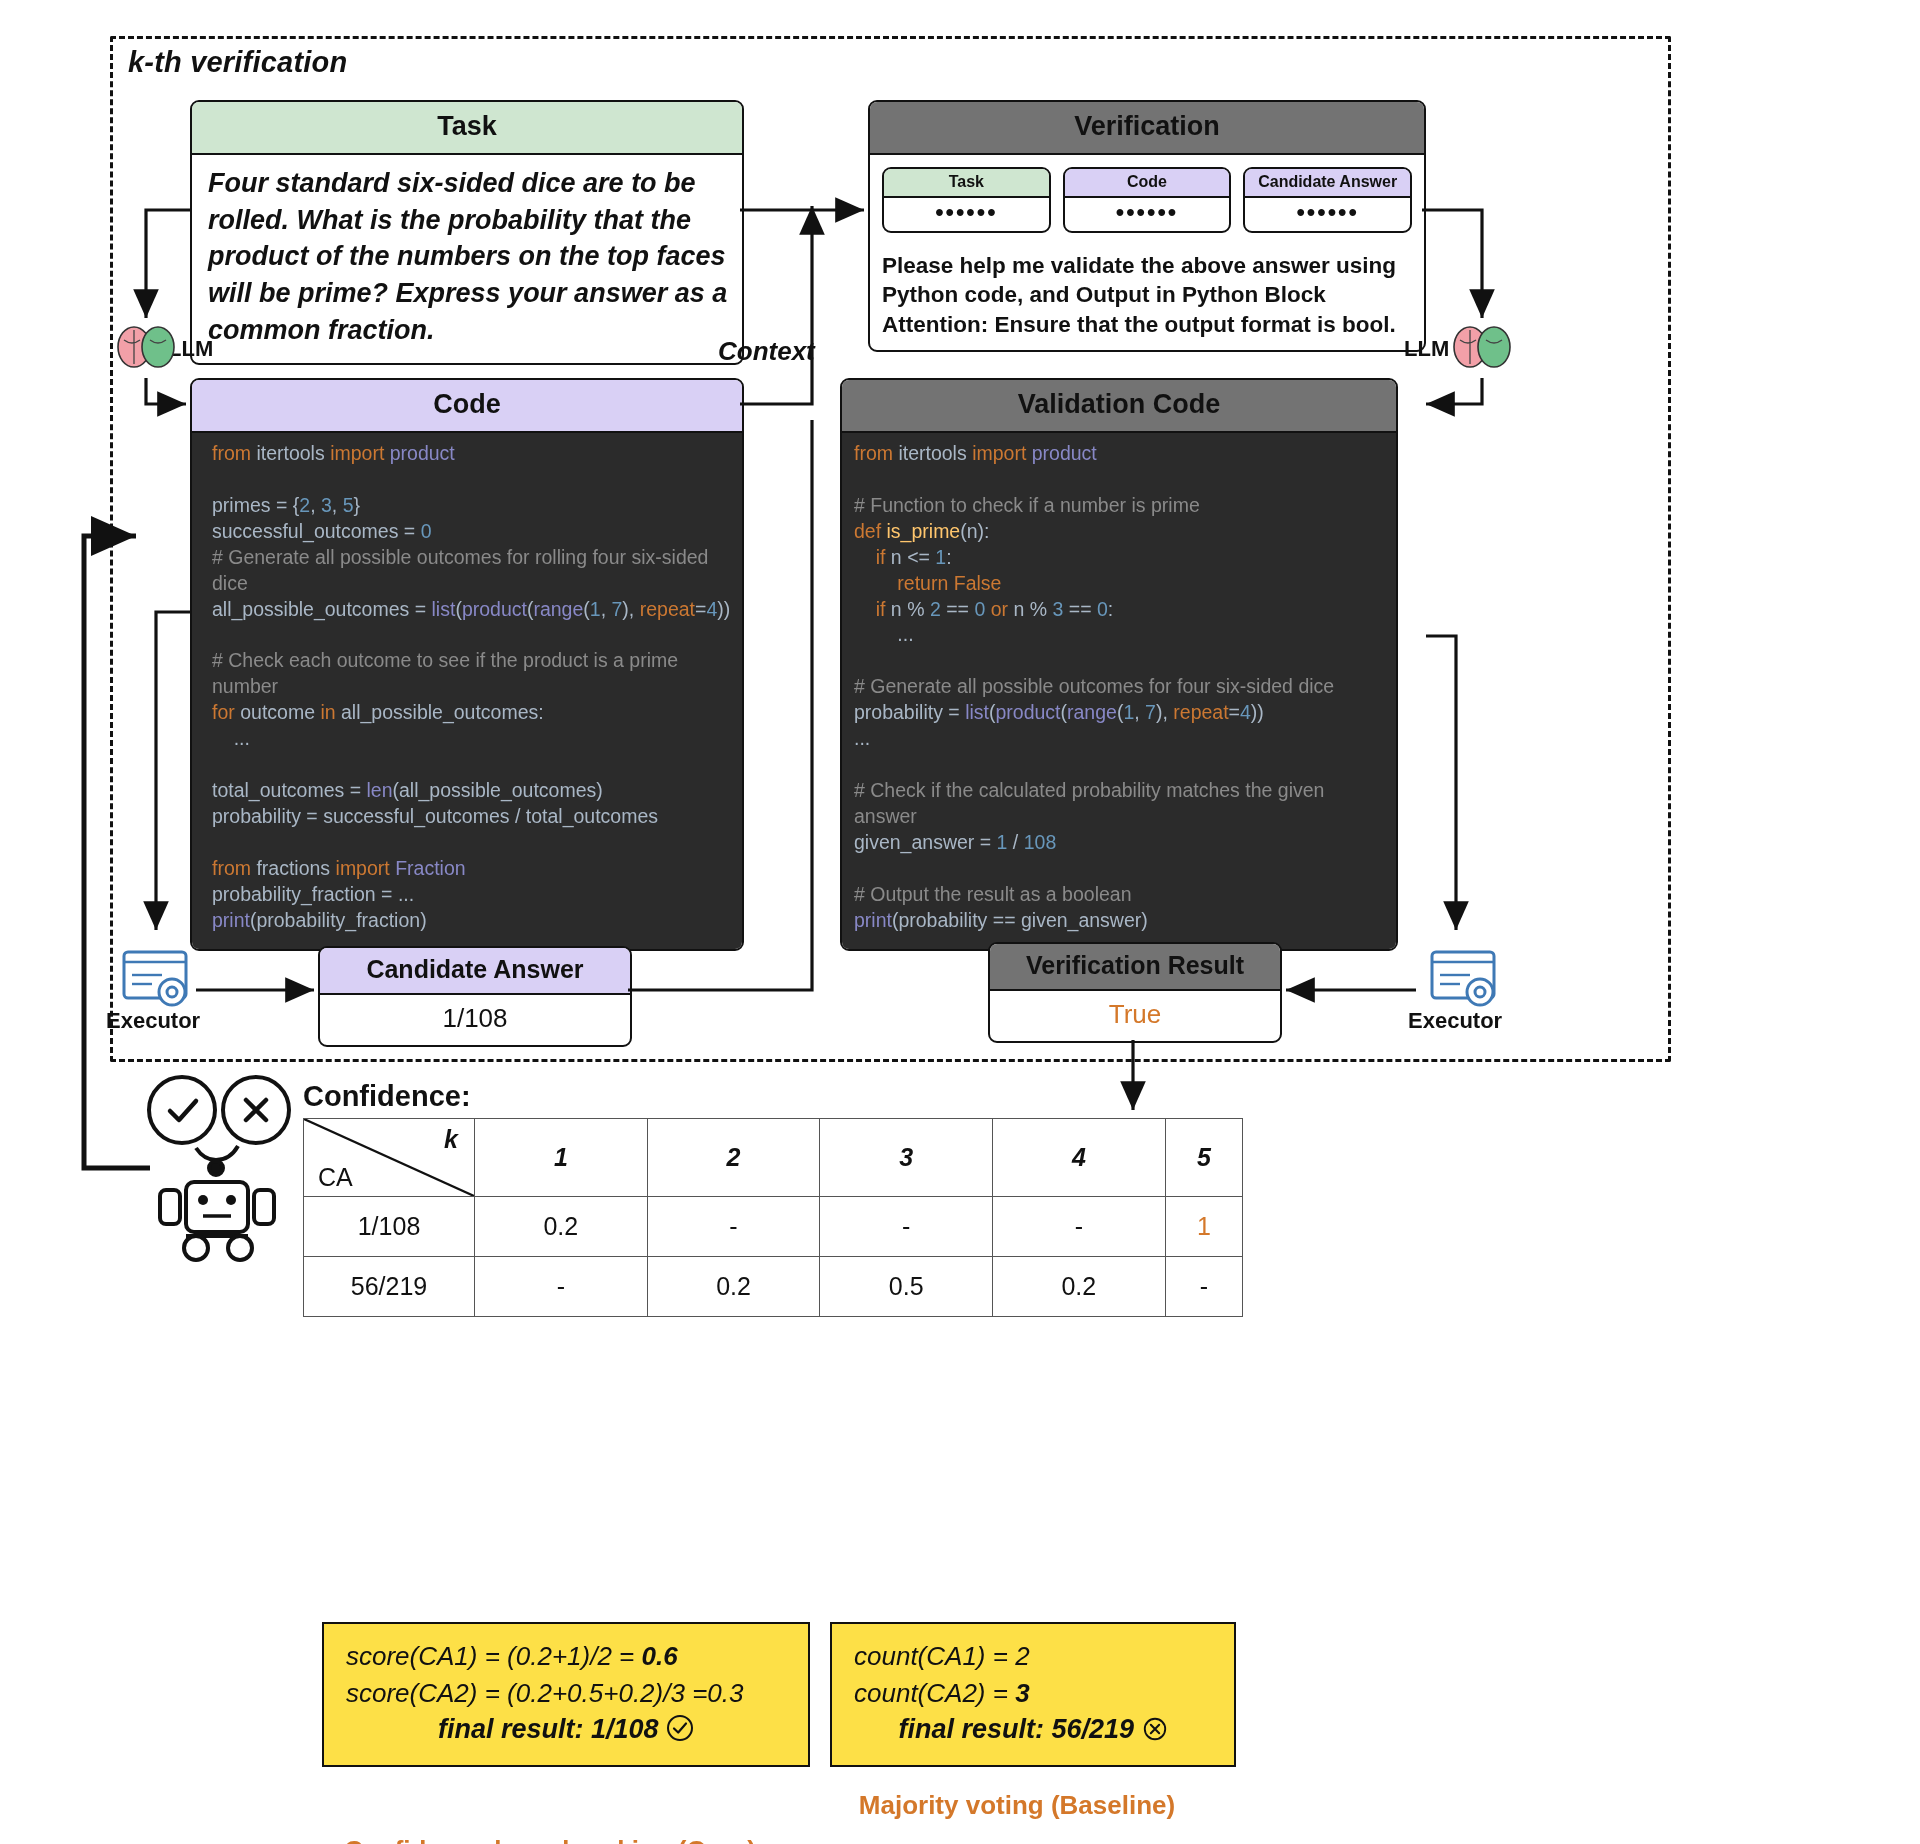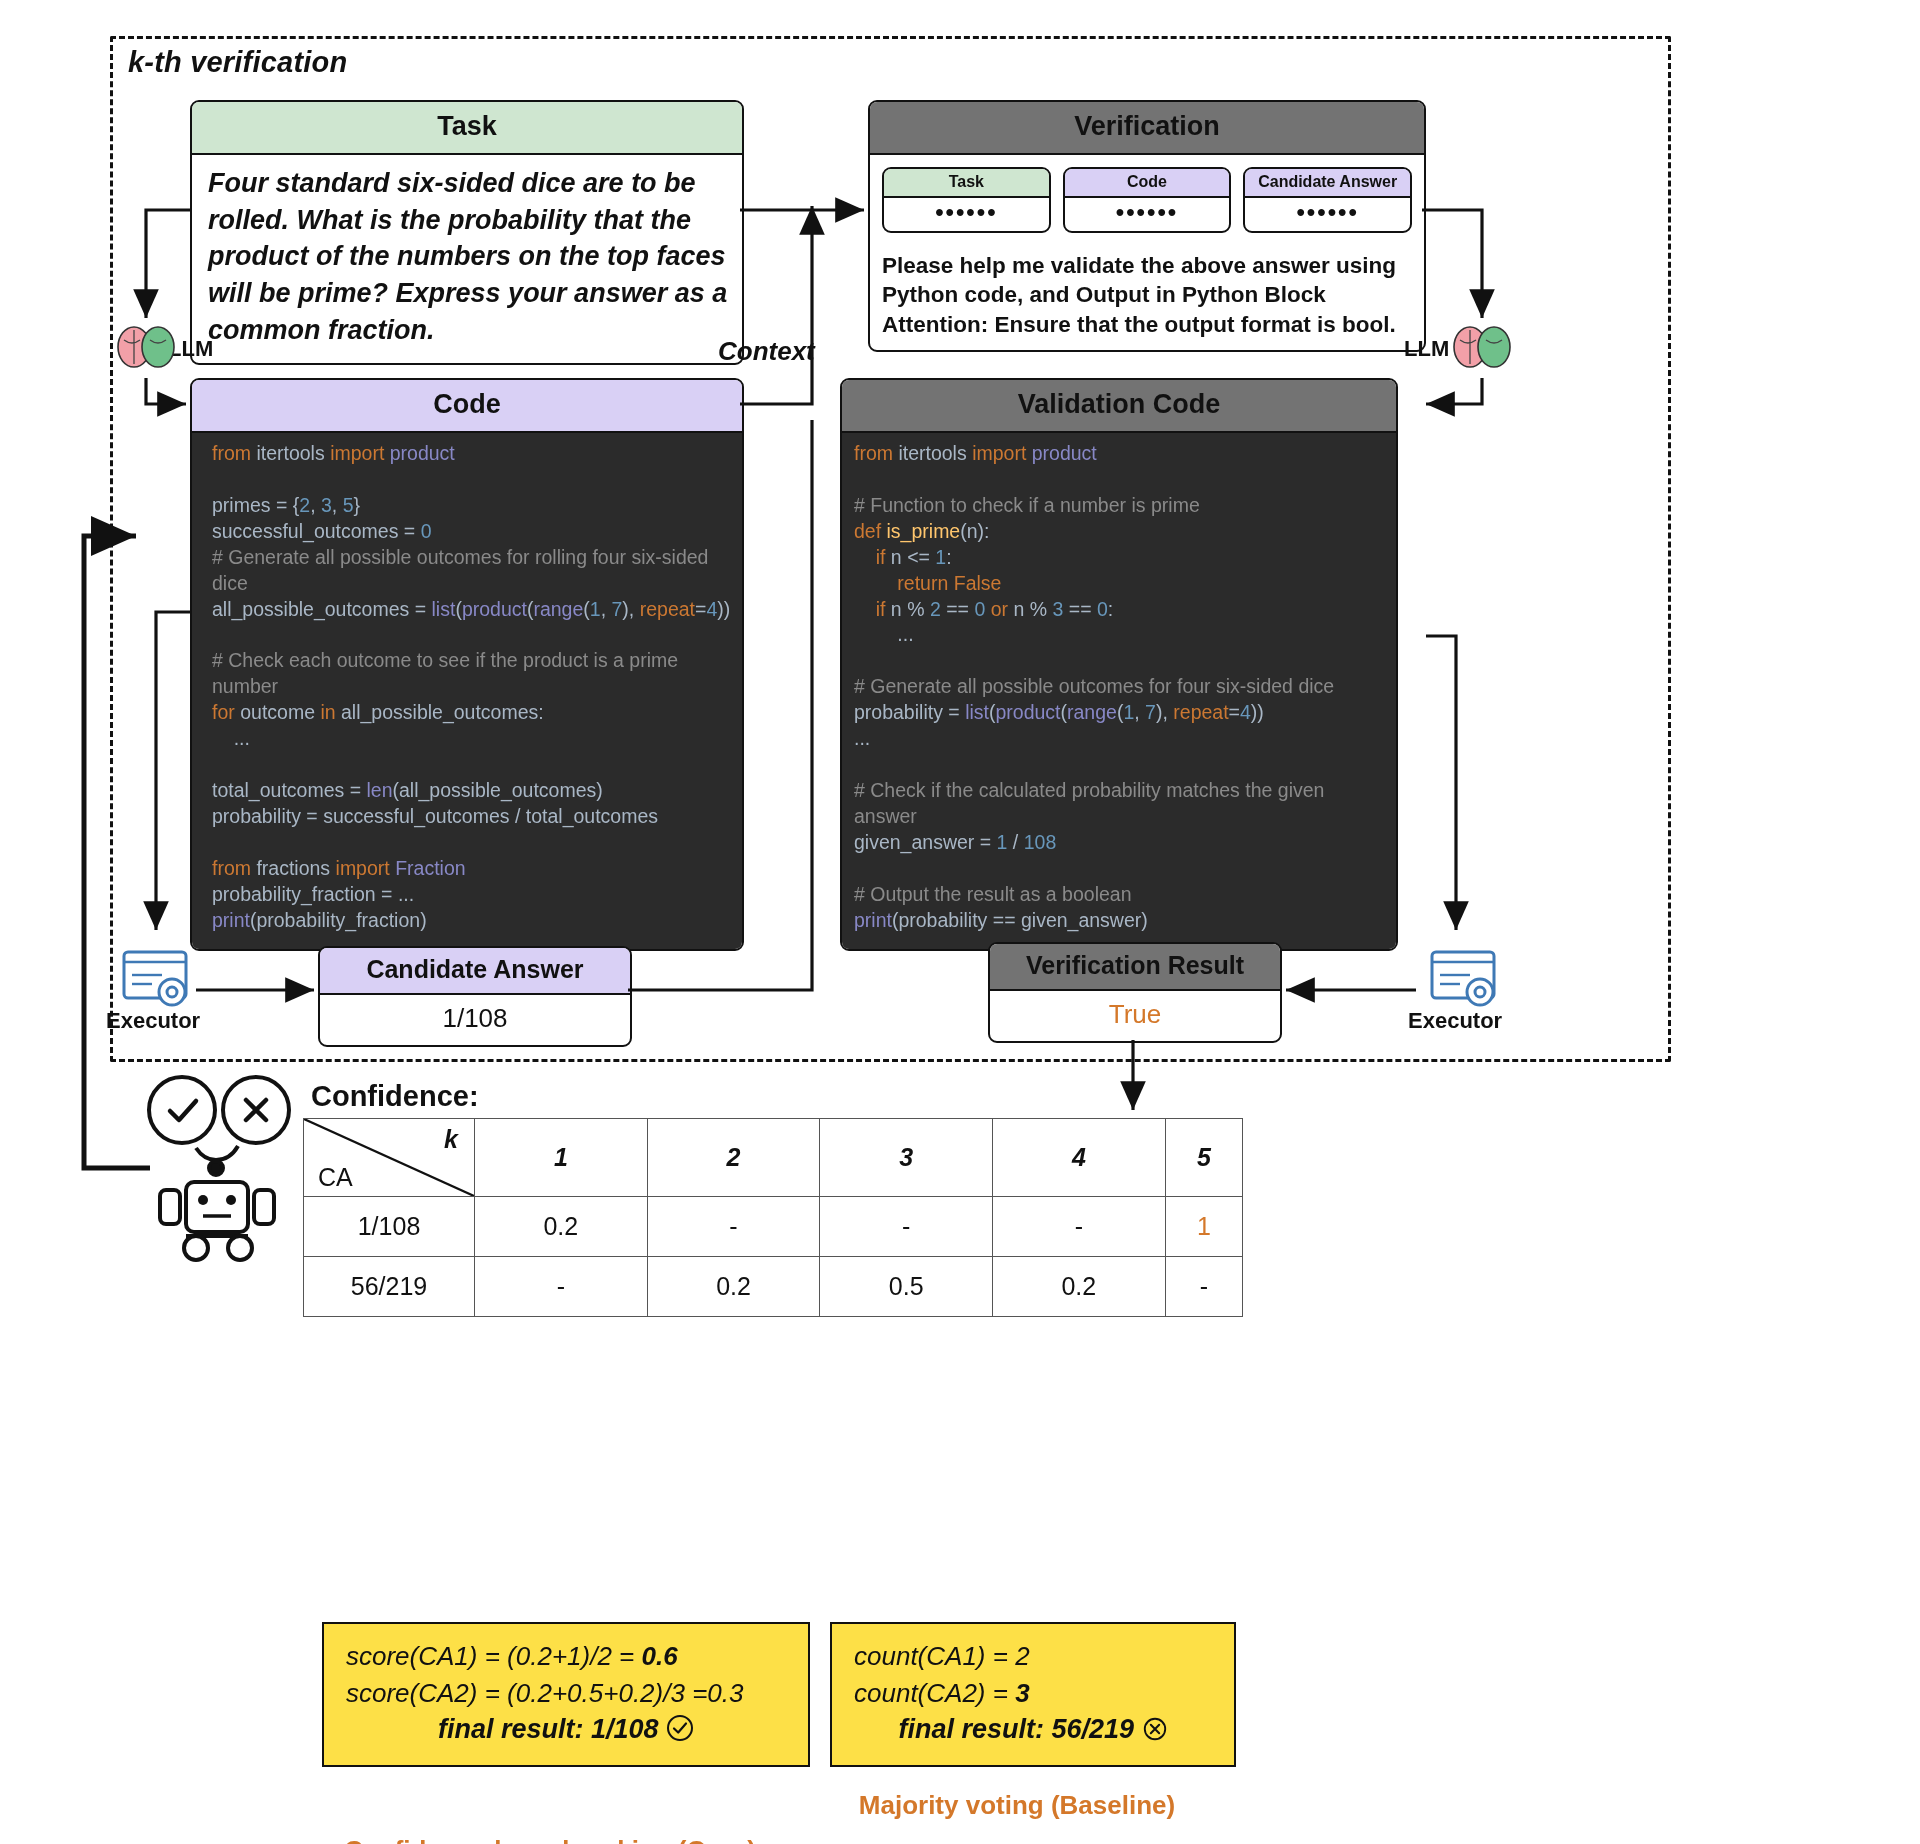--- a/index.html
+++ b/index.html
@@ -64,21 +64,21 @@
 
   
   .smalllabel{font-size:22px;font-weight:bold;}
   #llm-left-label{left:168px;top:336px;}
   #llm-right-label{left:1404px;top:336px;}
   #exec-left-label{left:106px;top:1008px;}
   #exec-right-label{left:1408px;top:1008px;}
   #context-label{left:718px;top:336px;font-size:26px;font-style:italic;font-weight:bold;}
 
   
-  #conf-label{left:311px;top:1080px;font-size:29px;font-weight:bold;}
+  #conf-label{left:303px;top:1080px;font-size:29px;font-weight:bold;}
   #conf-table{left:303px;top:1118px;width:940px;border-collapse:collapse;}
   #conf-table td{border:1.5px solid #555;text-align:center;font-size:25px;height:57px;}
   #conf-table td.corner{position:relative;width:170px;height:75px;padding:0;}
   #conf-table td.kh{font-style:italic;font-weight:bold;}
   #conf-table tr.hdr td{height:75px;}
   .corner-k{position:absolute;right:16px;top:6px;font-style:italic;font-weight:bold;font-size:25px;}
   .corner-ca{position:absolute;left:14px;bottom:4px;font-size:25px;}
   .corner-diag{position:absolute;left:0;top:0;width:100%;height:100%;}
   td.hl{color:#d4782a;}
 

